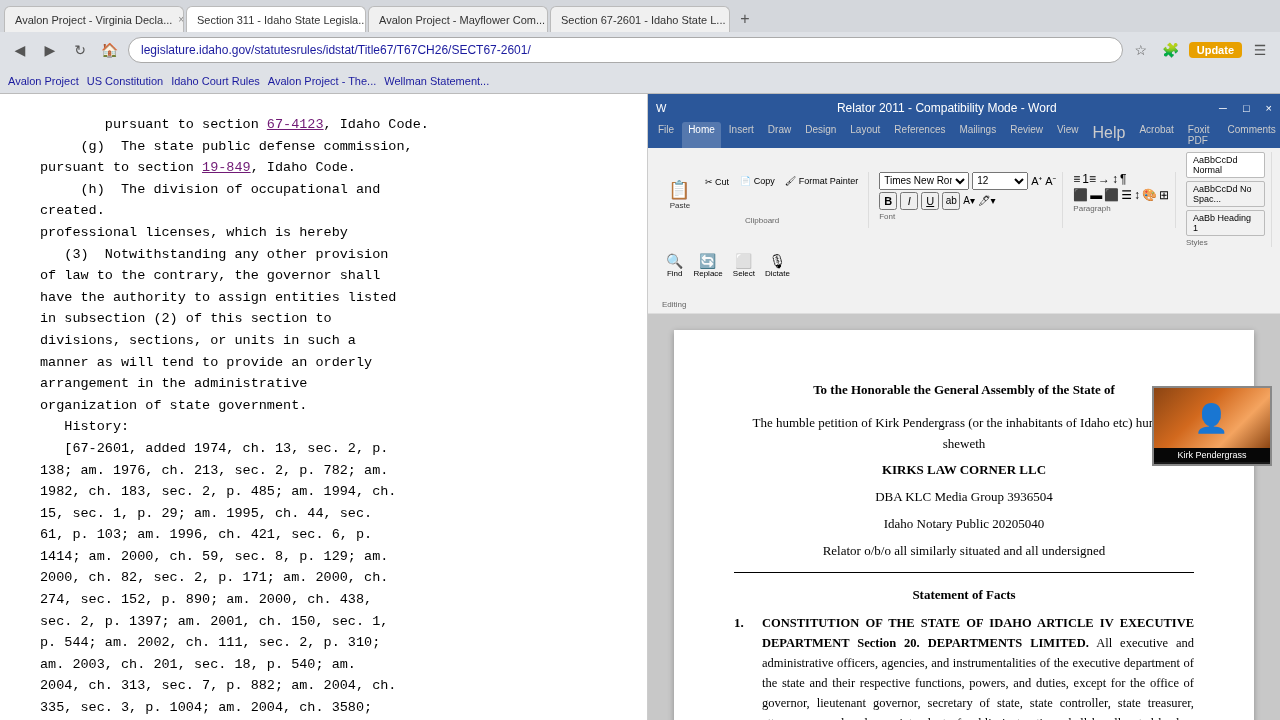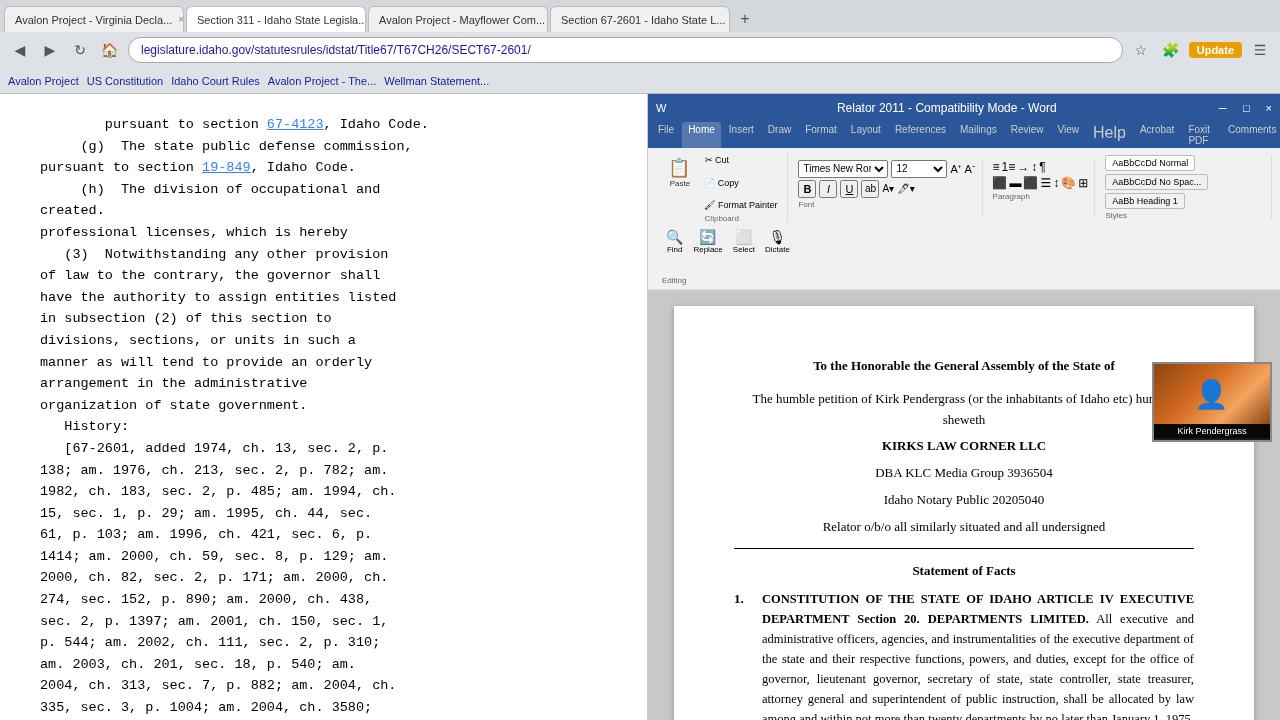--- a/index.html
+++ b/index.html
@@ -16,21 +16,21 @@
     .nav-btn { width: 24px; height: 24px; display: flex; align-items: center; justify-content: center; font-size: 14px; color: #555; cursor: pointer; border-radius: 50%; }
     .address-bar { flex: 1; height: 26px; background: #fff; border: 1px solid #aaa; border-radius: 13px; padding: 0 12px; font-size: 12px; color: #1a1a9e; display: flex; align-items: center; }
     .update-btn { background: #e8a000; color: white; border-radius: 4px; padding: 2px 8px; font-size: 11px; font-weight: bold; cursor: pointer; }
 
     
     .bookmarks-bar { height: 26px; background: #dee1e6; display: flex; align-items: center; padding: 0 8px; gap: 8px; font-size: 11px; color: #333; border-bottom: 1px solid #bbb; overflow: hidden; }
     .bookmark-item { cursor: pointer; white-space: nowrap; color: #1a1a9e; }
 
     
     .left-pane { width: 648px; background: #fff; overflow-y: auto; padding: 20px 40px; font-family: 'Courier New', Courier, monospace; font-size: 13.5px; line-height: 1.6; color: #000; flex-shrink: 0; border-right: 1px solid #ccc; }
-    .left-pane a { color: #3b82f6; text-decoration: underline; cursor: pointer; }
+    .left-pane a { color: #701a75; text-decoration: underline; cursor: pointer; }
 
     
     .right-pane { flex: 1; display: flex; flex-direction: column; background: #c8c8c8; overflow: hidden; }
 
     
     .word-title-bar { background: #2b579a; height: 28px; display: flex; align-items: center; padding: 0 8px; gap: 4px; flex-shrink: 0; }
     .word-title-text { color: white; font-size: 12px; flex: 1; text-align: center; }
 
     
     .word-doc-area { flex: 1; overflow-y: auto; background: #c8c8c8; padding: 16px; display: flex; flex-direction: column; align-items: center; }
@@ -144,21 +144,21 @@
         <span>□</span>
         <span>×</span>
       </div>
     </div>
 
     <div style="background:#2b579a; padding: 0 4px; display:flex; gap:2px; flex-shrink:0;">
       <div style="color:#ccc;font-size:10px;padding:2px 6px;cursor:pointer;">File</div>
       <div style="color:white;font-size:10px;padding:2px 6px;cursor:pointer;background:rgba(255,255,255,0.2);border-radius:3px 3px 0 0;">Home</div>
       <div style="color:#ccc;font-size:10px;padding:2px 6px;cursor:pointer;">Insert</div>
       <div style="color:#ccc;font-size:10px;padding:2px 6px;cursor:pointer;">Draw</div>
-      <div style="color:#ccc;font-size:10px;padding:2px 6px;cursor:pointer;">Format</div>
+      <div style="color:#ccc;font-size:10px;padding:2px 6px;cursor:pointer;">Design</div>
       <div style="color:#ccc;font-size:10px;padding:2px 6px;cursor:pointer;">Layout</div>
       <div style="color:#ccc;font-size:10px;padding:2px 6px;cursor:pointer;">References</div>
       <div style="color:#ccc;font-size:10px;padding:2px 6px;cursor:pointer;">Mailings</div>
       <div style="color:#ccc;font-size:10px;padding:2px 6px;cursor:pointer;">Review</div>
       <div style="color:#ccc;font-size:10px;padding:2px 6px;cursor:pointer;">View</div>
       <div style="color:#ccc;font-size:16px;padding:2px 6px;cursor:pointer;">Help</div>
       <div style="color:#ccc;font-size:10px;padding:2px 6px;cursor:pointer;">Acrobat</div>
       <div style="color:#ccc;font-size:10px;padding:2px 6px;cursor:pointer;">Foxit PDF</div>
       <div style="flex:1;"></div>
       <div style="color:#ccc;font-size:10px;padding:2px 8px;cursor:pointer;">Comments</div>
@@ -167,21 +167,21 @@
     </div>
 
     <div style="background:#f1f1f1; padding:4px 8px; display:flex; align-items:center; gap:4px; min-height:66px; flex-shrink:0; border-bottom:1px solid #ddd; flex-wrap:wrap;">
 
       <div style="display:flex;flex-direction:column;align-items:center;padding:0 6px;border-right:1px solid #ddd;min-height:56px;justify-content:center;">
         <div style="display:flex;gap:2px;">
           <div style="width:36px;height:40px;display:flex;flex-direction:column;align-items:center;justify-content:center;cursor:pointer;border:1px solid transparent;border-radius:3px;">
             <span style="font-size:18px;">📋</span>
             <span style="font-size:8px;color:#333;">Paste</span>
           </div>
-          <div style="display:flex;flex-direction:column;gap:8px;">
+          <div style="display:flex;flex-direction:row;gap:2px;">
             <div style="font-size:9px;cursor:pointer;padding:2px 4px;border:1px solid transparent;border-radius:2px;">✂ Cut</div>
             <div style="font-size:9px;cursor:pointer;padding:2px 4px;">📄 Copy</div>
             <div style="font-size:9px;cursor:pointer;padding:2px 4px;">🖌 Format Painter</div>
           </div>
         </div>
         <div style="font-size:8px;color:#666;margin-top:2px;">Clipboard</div>
       </div>
 
       <div style="display:flex;flex-direction:column;padding:0 6px;border-right:1px solid #ddd;min-height:56px;">
         <div style="display:flex;gap:3px;align-items:center;margin-bottom:2px;">

